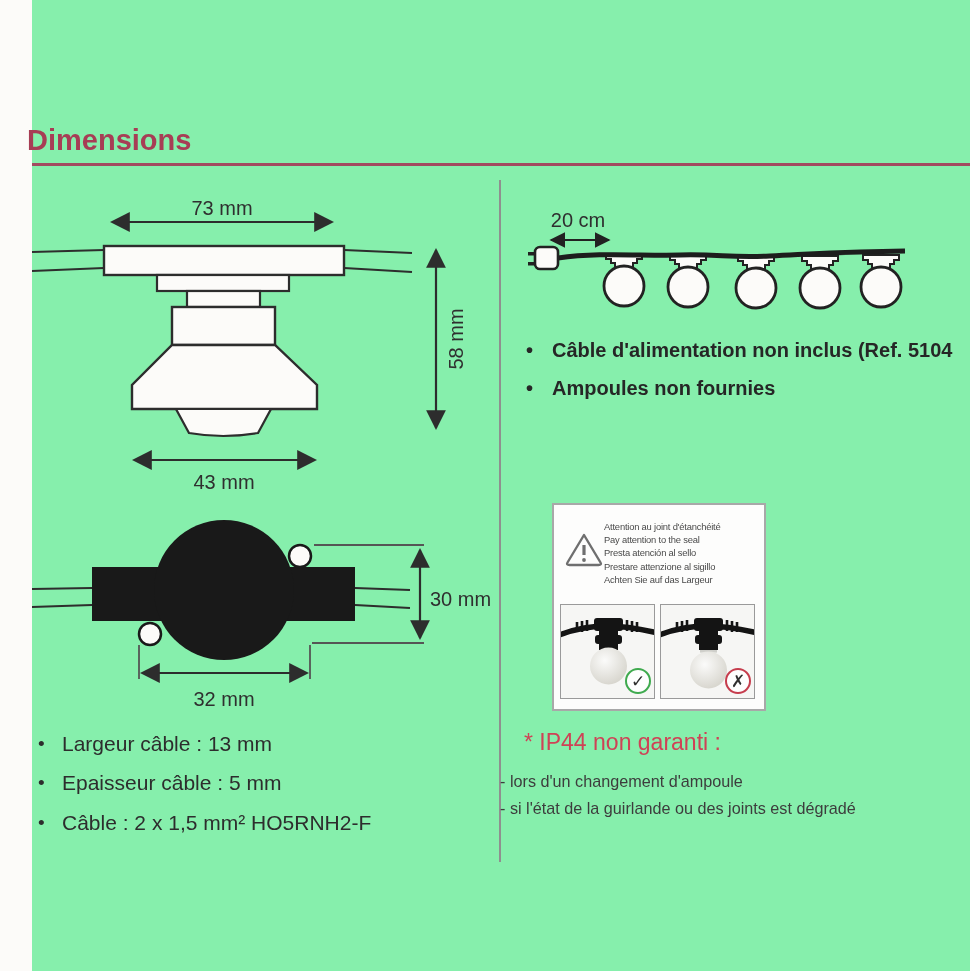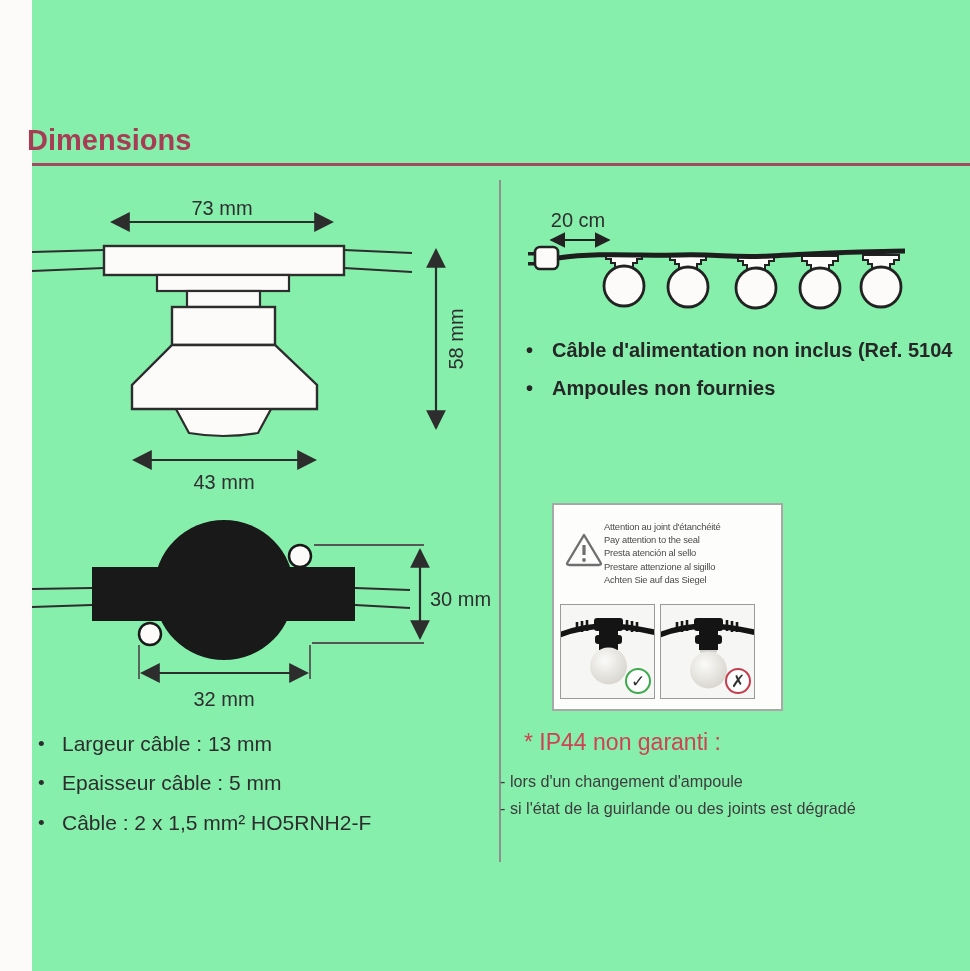--- a/index.html
+++ b/index.html
@@ -20,21 +20,21 @@
   .spec-row .blt{width:24px;font-size:19px;line-height:26px;}
   .spec-row .txt{font-size:21px;white-space:nowrap;}
 
   
   .note-row{left:494px;height:28px;display:flex;align-items:center;color:#262626;
             width:476px;overflow:hidden;}
   .note-row .blt{width:26px;font-size:20px;font-weight:bold;}
   .note-row .txt{font-size:20px;font-weight:bold;white-space:nowrap;}
 
   
-  .warn-box{left:520px;top:503px;width:231px;height:208px;border:2px solid #a8a8a8;
+  .warn-box{left:520px;top:503px;width:214px;height:208px;border:2px solid #a8a8a8;
             background:#fdfdfc;box-sizing:border-box;overflow:hidden;}
   .warn-text{position:absolute;left:50px;top:15px;color:#4a4a4a;}
   .warn-text div{font-size:9.4px;line-height:13.2px;white-space:nowrap;letter-spacing:-0.2px;}
   .photo{position:absolute;top:99px;width:95px;height:95px;border:1px solid #9a9a9a;
          background:#f6f6f4;box-sizing:border-box;overflow:hidden;}
   .photo.ok{left:6px;} .photo.bad{left:106px;}
 
   
   .ip44-title{left:492px;top:729px;font-size:23px;color:#cf4256;white-space:nowrap;}
   .ip44-list{left:468px;top:768px;width:478px;overflow:hidden;color:#3d3d3d;}
@@ -161,21 +161,21 @@
     <svg class="abs" style="left:10px;top:26px" width="40" height="38" viewBox="0 0 40 38">
       <path d="M20,4 L36.5,31.5 Q38,34 34.5,34 L5.5,34 Q2,34 3.5,31.5 Z" fill="none" stroke="#6f6f6f" stroke-width="2.4" stroke-linejoin="round"></path>
       <line x1="20" y1="14" x2="20" y2="24" stroke="#6f6f6f" stroke-width="3.2"></line>
       <circle cx="20" cy="29" r="1.9" fill="#6f6f6f"></circle>
     </svg>
     <div class="warn-text">
       <div>Attention au joint d'étanchéité</div>
       <div>Pay attention to the seal</div>
       <div>Presta atención al sello</div>
       <div>Prestare attenzione al sigillo</div>
-      <div>Achten Sie auf das Siegel</div>
+      <div>Achten Sie auf das Largeur</div>
     </div>
 
     <div class="photo ok">
       <svg width="93" height="93" viewBox="0 0 93 93">
         <defs>
           <radialGradient id="gL" cx="40%" cy="35%" r="70%">
             <stop offset="0%" stop-color="#fbfbfa"></stop>
               <stop offset="100%" stop-color="#d6d4cc"></stop>
           </radialGradient>
         </defs>

